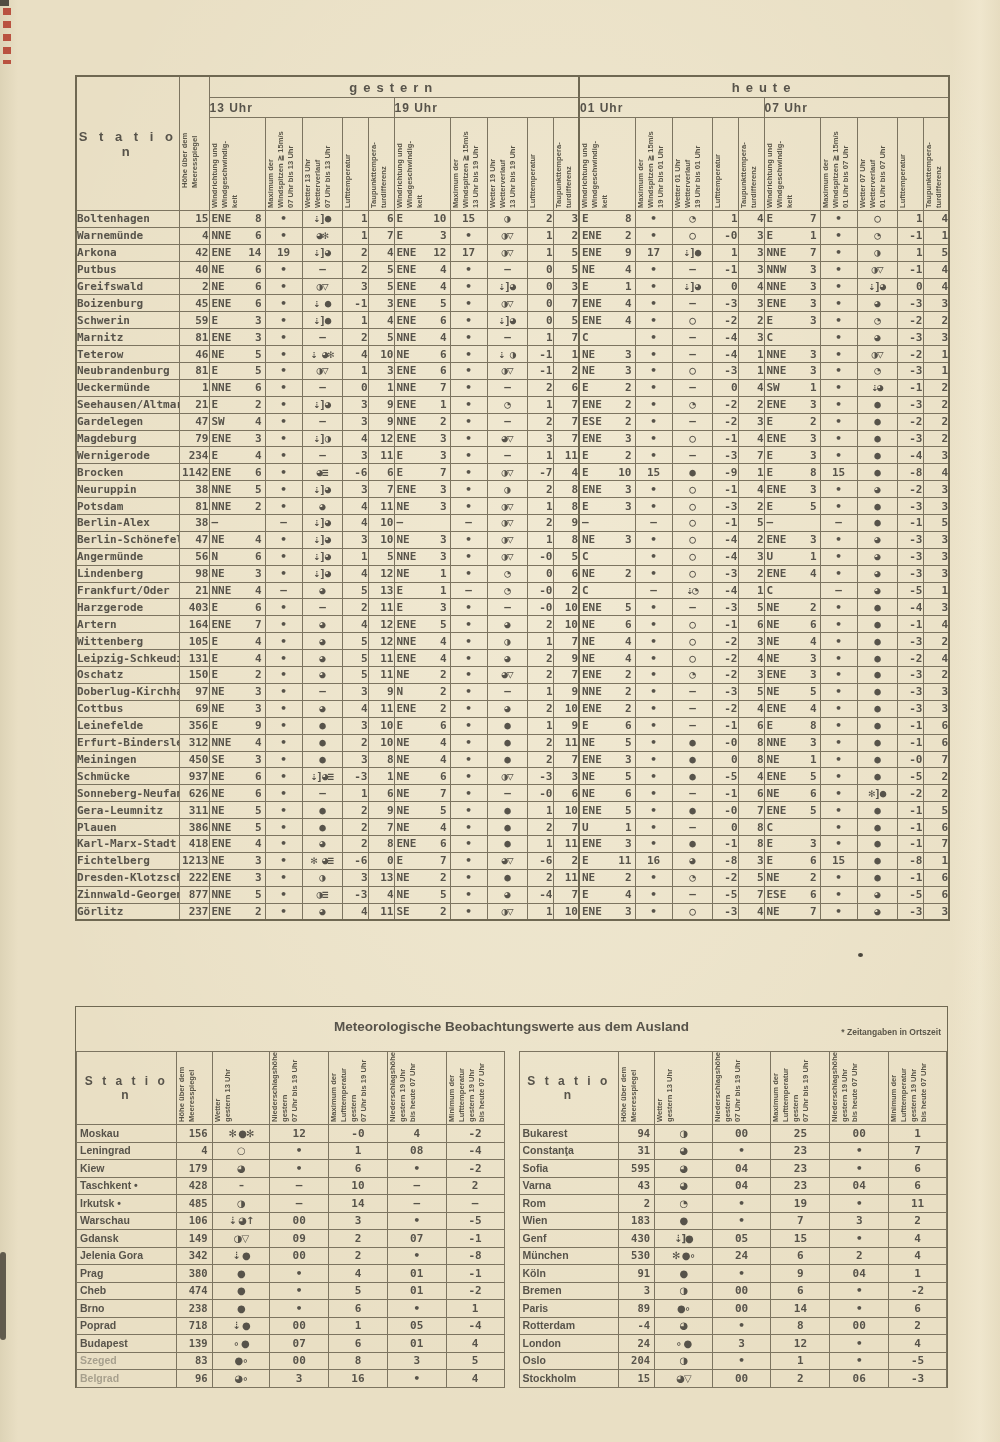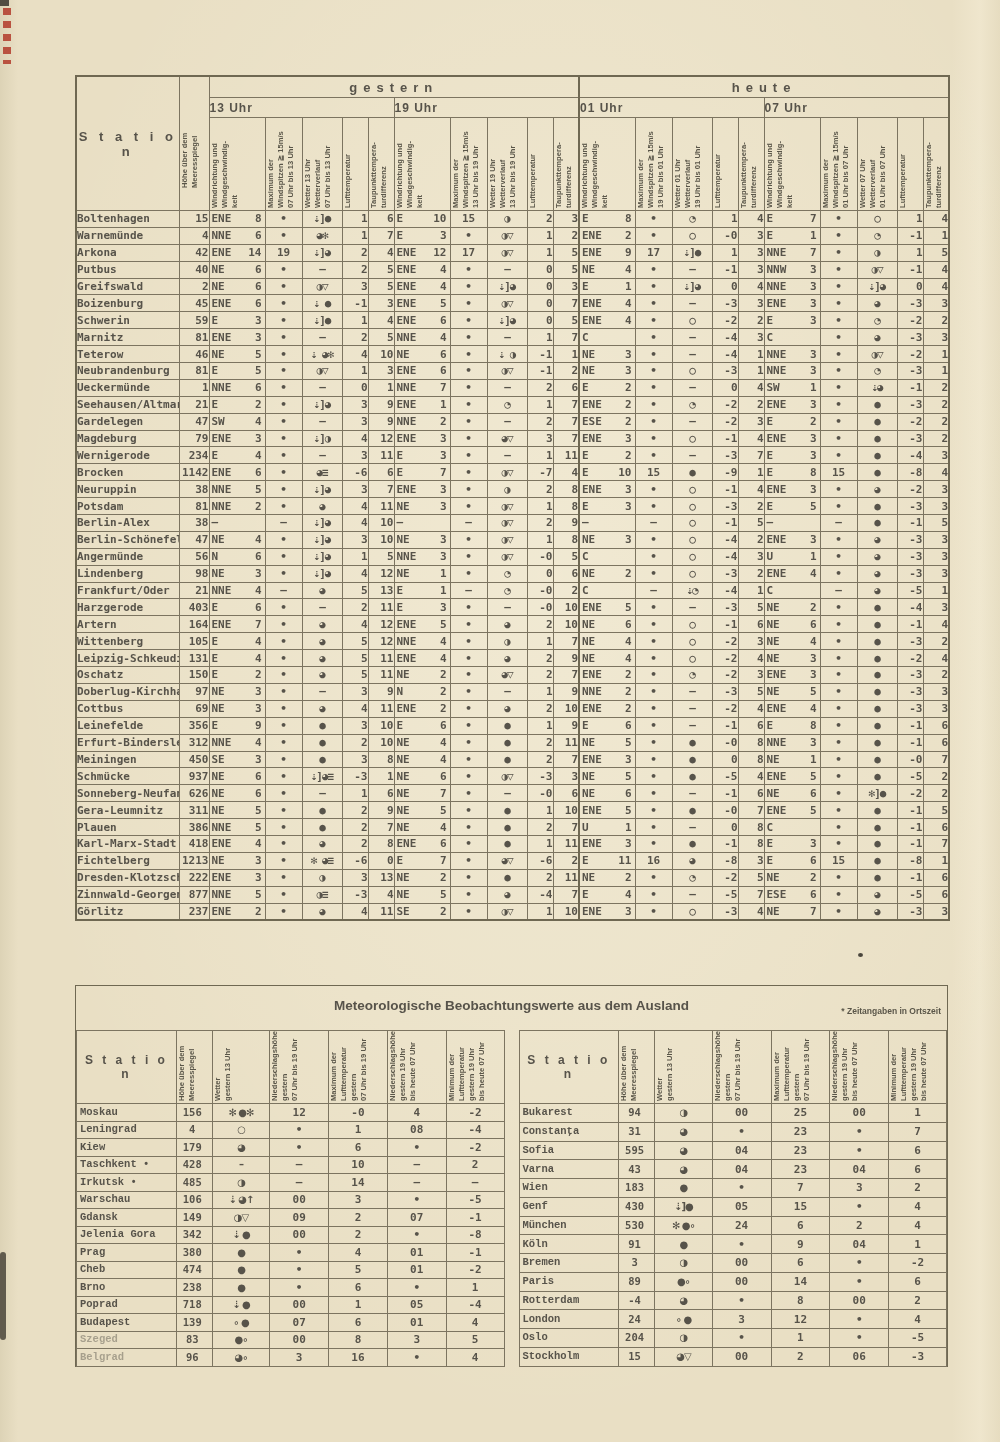--- a/index.html
+++ b/index.html
@@ -35,32 +35,32 @@
   #main-table tbody td{height:15.9px;font-family:"DejaVu Sans Mono", monospace;font-size:11px;line-height:13px;}
   td.st{font-family:"Liberation Sans", sans-serif;font-size:10.5px;padding-left:3px;text-align:left;white-space:nowrap;}
   td.hgt{text-align:right;padding-right:3px;font-size:10.5px;}
   td.wind span.dir{float:left;padding-left:2px;}
   td.wind span.spd{float:right;padding-right:3px;}
   td.gst{text-align:center;}
   td.wx{text-align:center;font-family:"DejaVu Sans", sans-serif;font-size:10px;letter-spacing:-1px;}
   td.tt{text-align:right;padding-right:3px;}
   .daysplit{border-left:2px solid #6f6852 !important;}
   
-  #foreign-box{border:1.5px solid #6f6852;border-bottom:none;width:873px;box-sizing:border-box;background:transparent;}
+  #foreign-box{border:1.5px solid #6f6852;border-bottom:none;width:873px;box-sizing:border-box;background:transparent;margin-top:21px;}
   #foreign-title-row{position:relative;height:44px;}
   #foreign-title{position:absolute;left:0;right:0;top:12px;text-align:center;font-size:13.5px;font-weight:bold;color:#57534a;}
   #foreign-note{position:absolute;right:6px;top:20px;font-size:8.5px;font-weight:bold;color:#5a5649;text-align:right;}
   .fwrap{display:flex;gap:14px;}
   .ftab{border-collapse:collapse;table-layout:fixed;}
   .ftab th,.ftab td{border:1px solid #7c7460;padding:0;overflow:hidden;font-weight:bold;color:#57534a;}
   .ftab th .rot{height:72px;}
   .ftab .station-h{font-size:12px;letter-spacing:3px;}
   .ftab tbody td{height:16.5px;font-family:"DejaVu Sans Mono", monospace;font-size:11px;line-height:13px;text-align:center;}
-  .ftab td.st{font-family:Liberation Mono, monospace;font-size:10.5px;text-align:left;padding-left:3px;white-space:nowrap;}
-  .ftab td.hgt{padding-right:4px;font-size:10.5px;}
+  .ftab td.st{font-family:Liberation Sans, sans-serif;font-size:10.5px;text-align:left;padding-left:3px;white-space:nowrap;}
+  .ftab td.hgt{text-align:right;padding-right:4px;font-size:10.5px;}
   .ftab td.wx{font-family:"DejaVu Sans", sans-serif;font-size:10px;}
   #f-left tbody tr:nth-child(14) td.st,
   #f-left tbody tr:nth-child(15) td.st{opacity:.45;}
   
   .artifact{position:absolute;}
 </style>
 </head>
 <body>
 
 <div class="artifact" style="left:3px;top:8px;width:8px;height:56px;background:repeating-linear-gradient(180deg,#b23a2a 0 7px,rgba(0,0,0,0) 7px 13px);opacity:.85;"></div>
@@ -1984,20 +1984,29 @@
             <tr>
               <td class="st">Varna</td>
               <td class="hgt">43</td>
               <td class="wx">◕</td>
               <td>04</td>
               <td>23</td>
               <td>04</td>
               <td>6</td>
             </tr>
             <tr>
+              <td class="st">Rom</td>
+              <td class="hgt">2</td>
+              <td class="wx">◔</td>
+              <td>•</td>
+              <td>19</td>
+              <td>•</td>
+              <td>11</td>
+            </tr>
+            <tr>
               <td class="st">Wien</td>
               <td class="hgt">183</td>
               <td class="wx">●</td>
               <td>•</td>
               <td>7</td>
               <td>3</td>
               <td>2</td>
             </tr>
             <tr>
               <td class="st">Genf</td>

